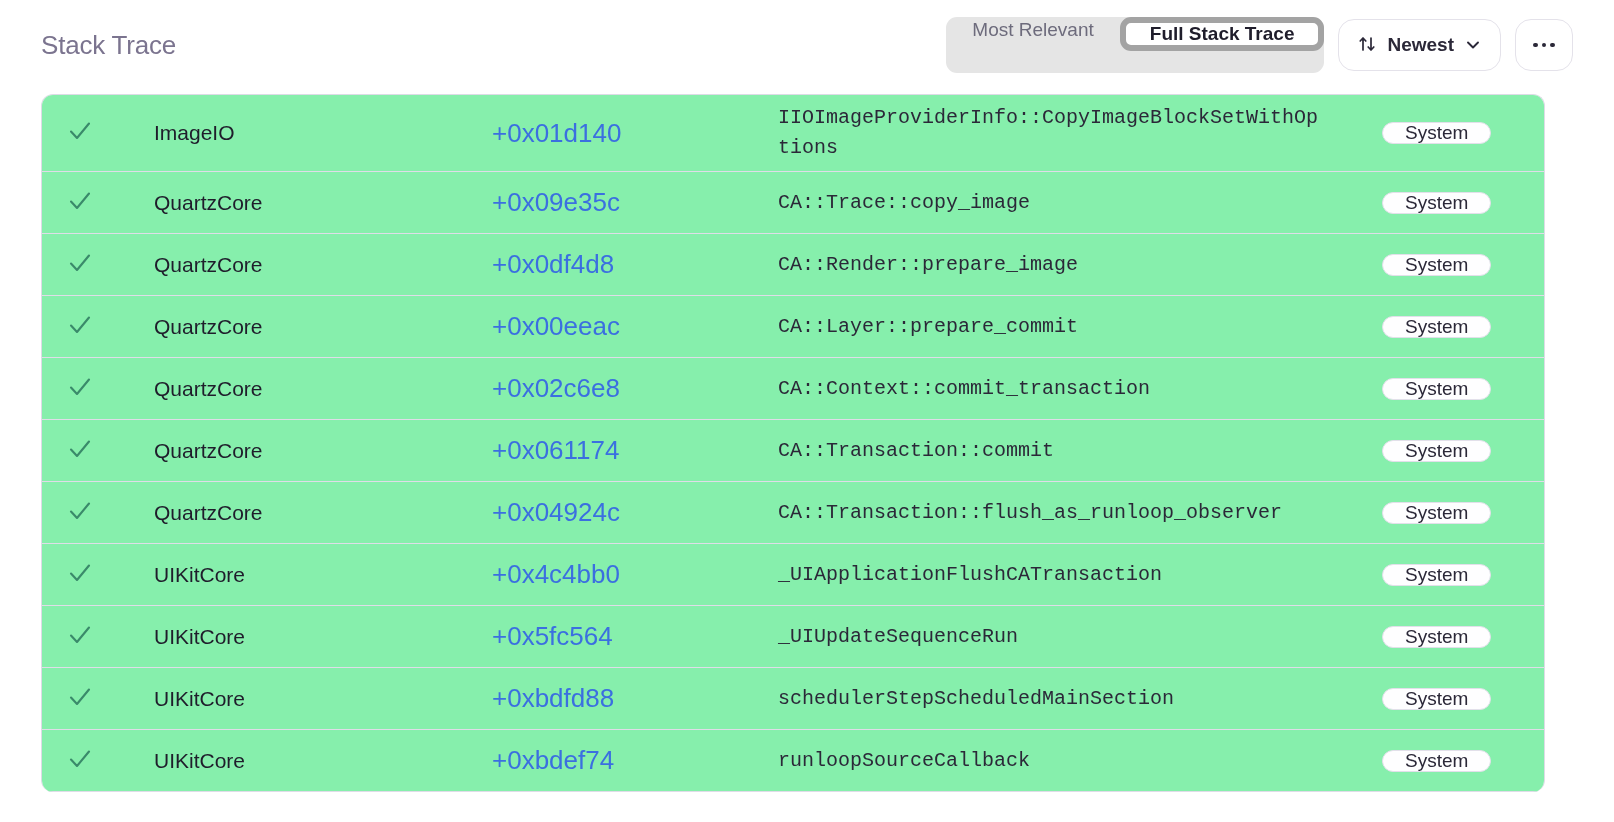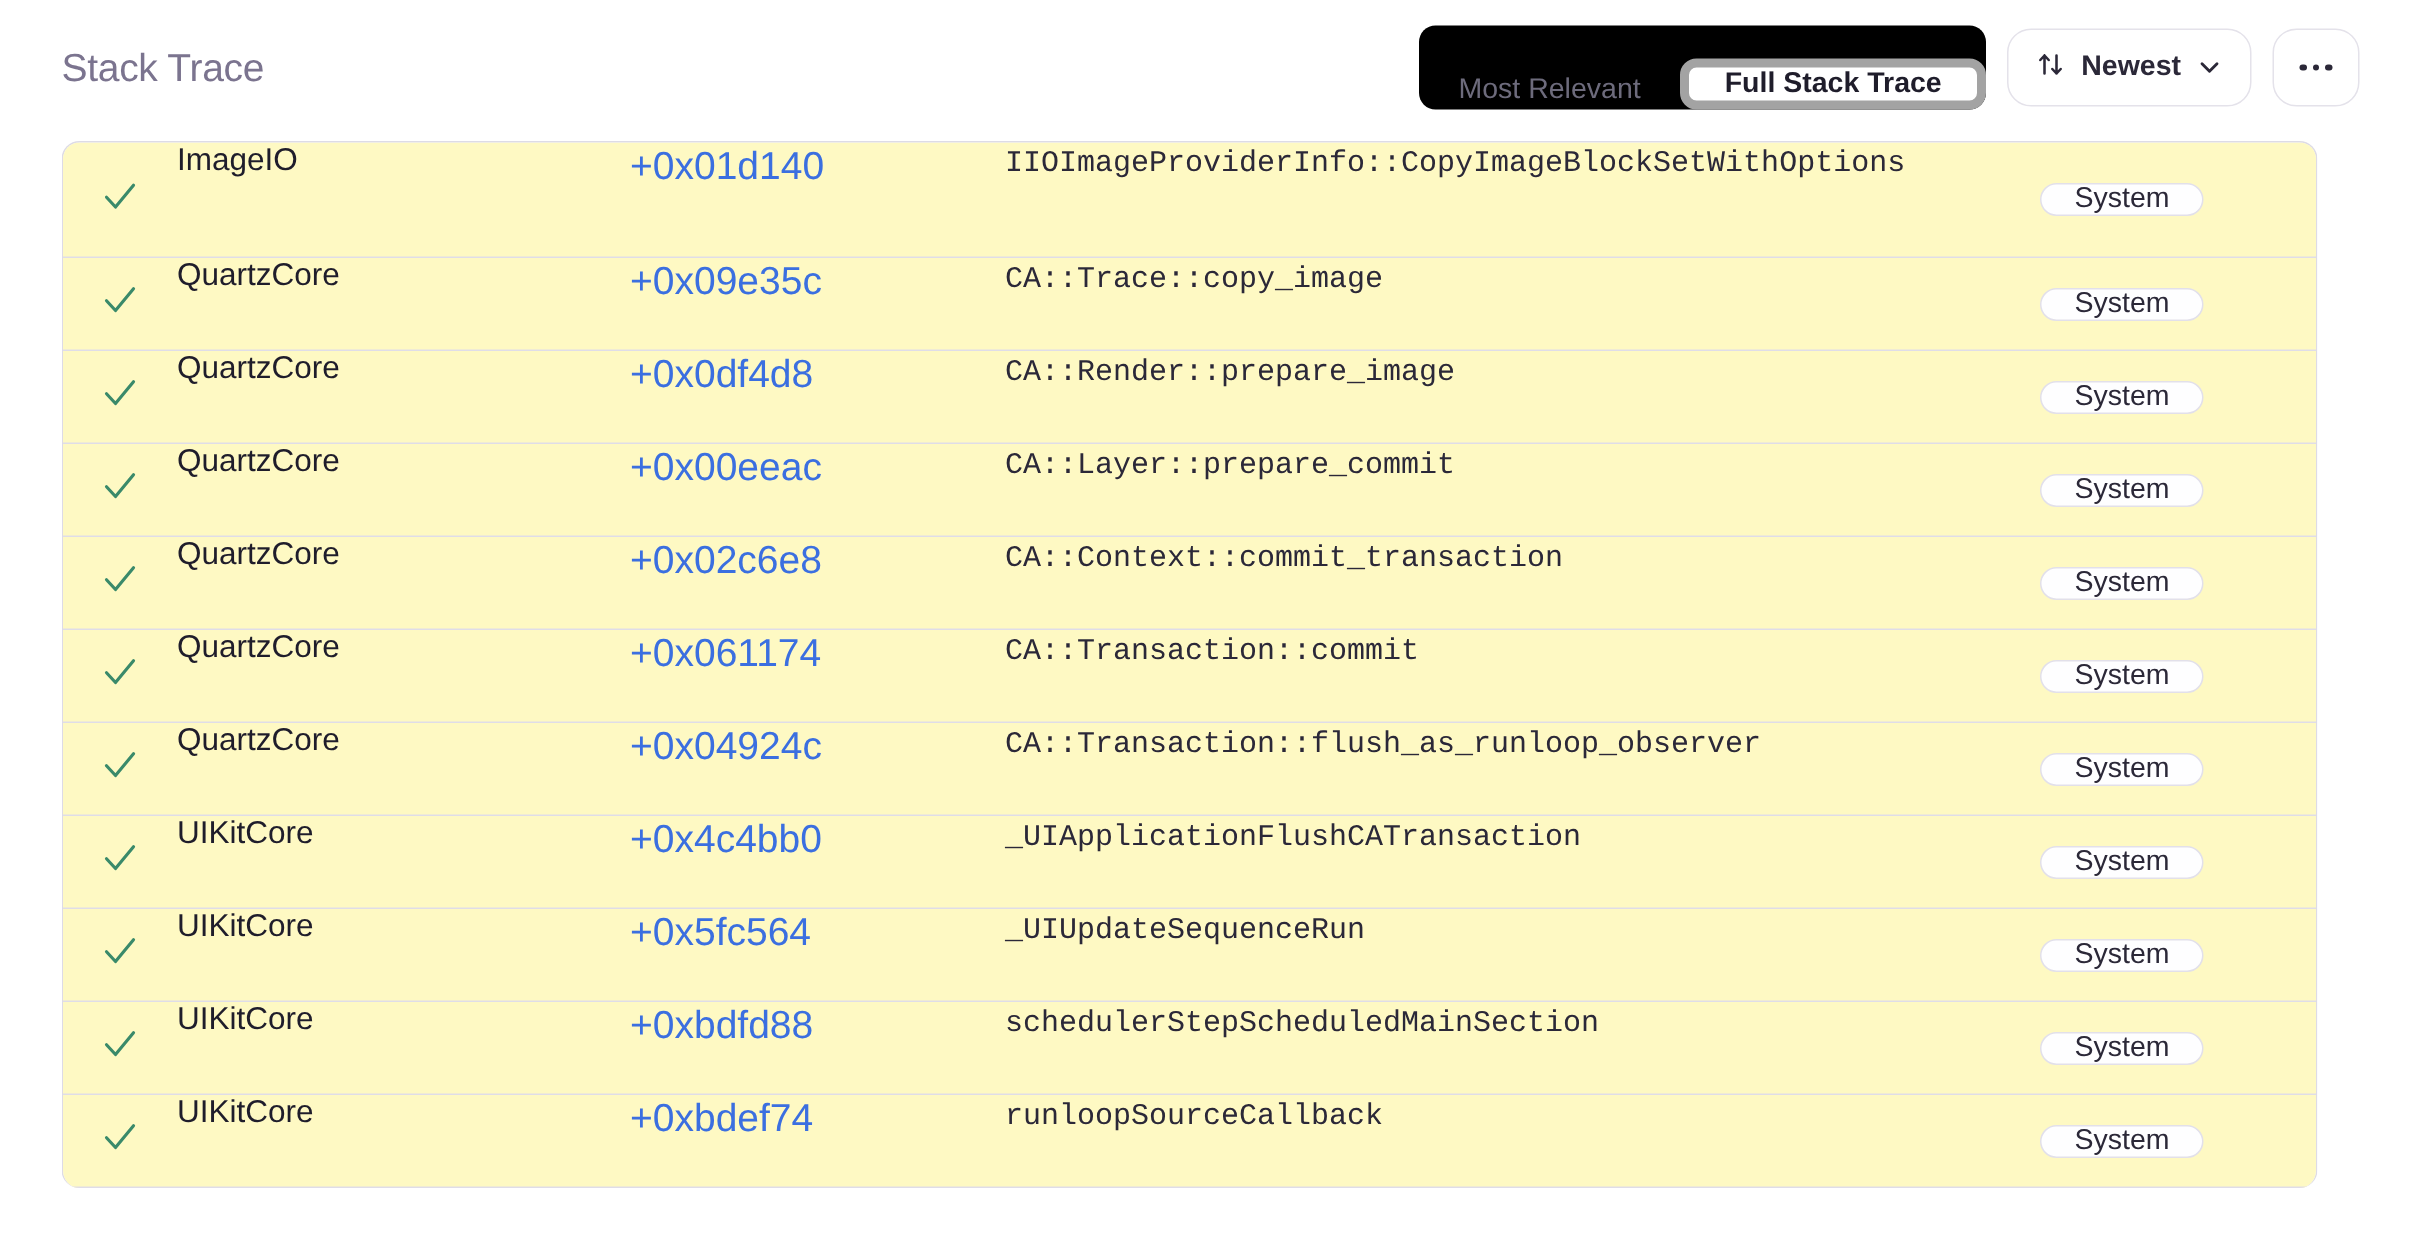--- a/index.html
+++ b/index.html
@@ -38,22 +38,22 @@
 
   .header-controls {
     display: flex;
     align-items: center;
     gap: 14px;
   }
 
   
   .segmented {
     display: flex;
-    align-items: flex-end;
-    background: #000000;
+    align-items: flex-start;
+    background: #e5e5e5;
     border-radius: 11px;
     height: 56px;
     position: relative;
   }
   .seg-btn {
     display: flex;
     align-items: center;
     justify-content: center;
     padding: 0 24px;
     font-size: 19px;
@@ -110,24 +110,26 @@
     top: 94px;
     width: 1504px;
     background: #f9f9fb;
     border: 1px solid #dddbe6;
     border-radius: 12px;
     border-bottom: none;
     overflow: hidden;
   }
   .row {
     display: flex;
+    align-items: center;
     min-height: 62px;
     border-bottom: 1px solid #dfdde8;
     padding: 0 0 0 0;
-    background: #fef9c3;
+    background: #86efac;
+    gap: 36px;
   }
   .row:last-child { border-bottom: 1px solid #dfdde8; }
 
   .c-check {
     width: 76px;
     display: flex;
     align-items: center;
     justify-content: center;
     flex: 0 0 76px;
   }

